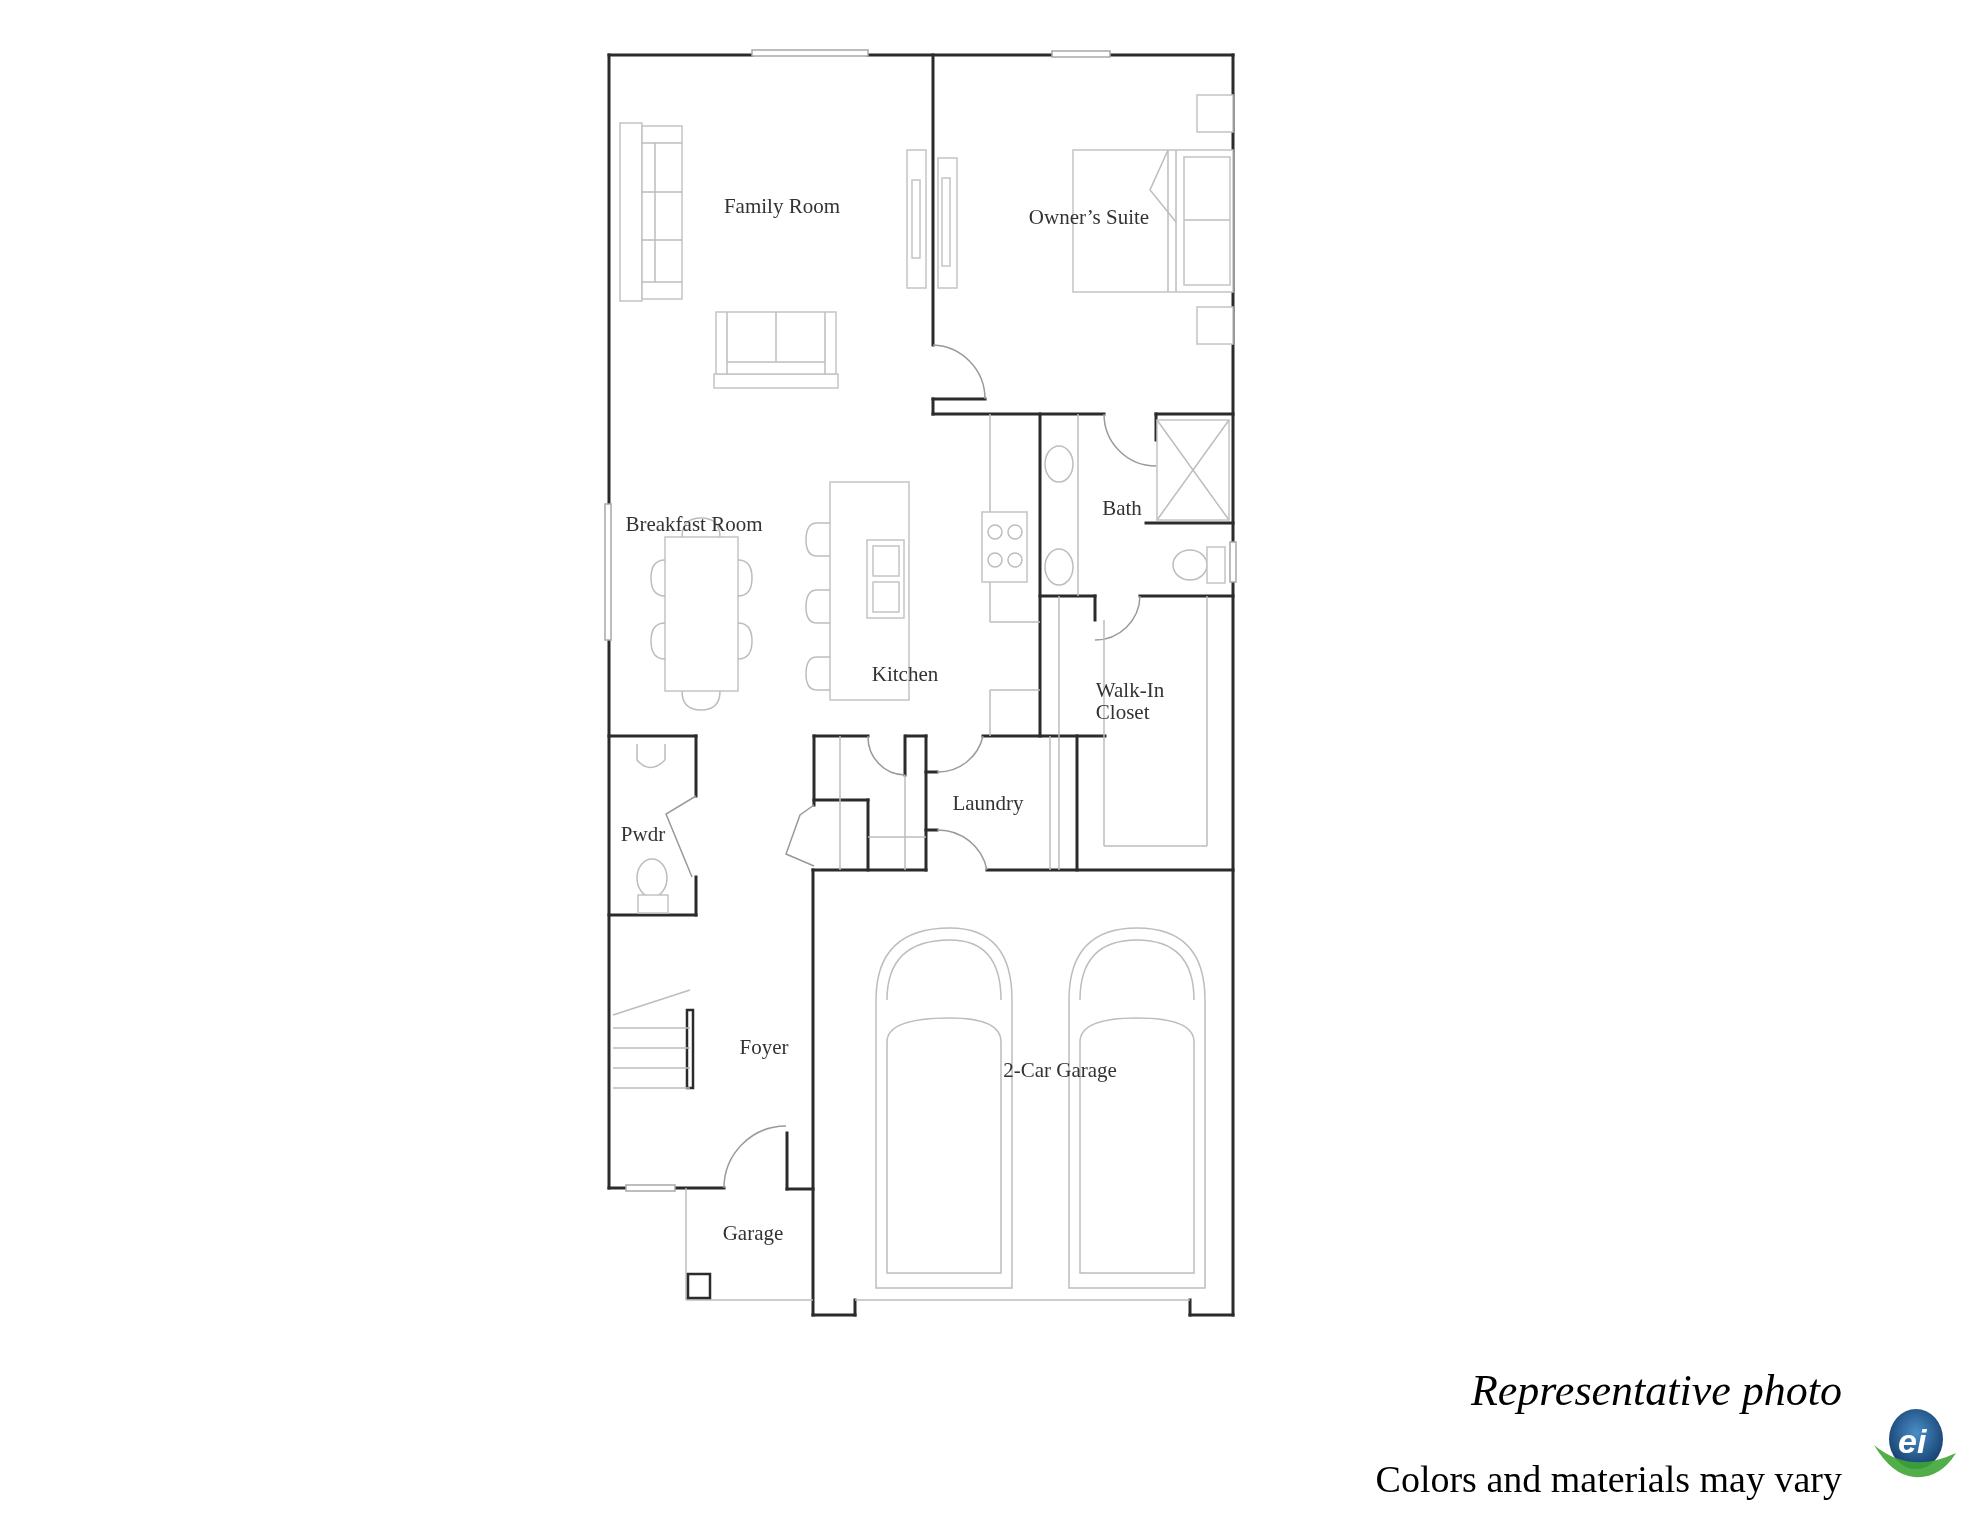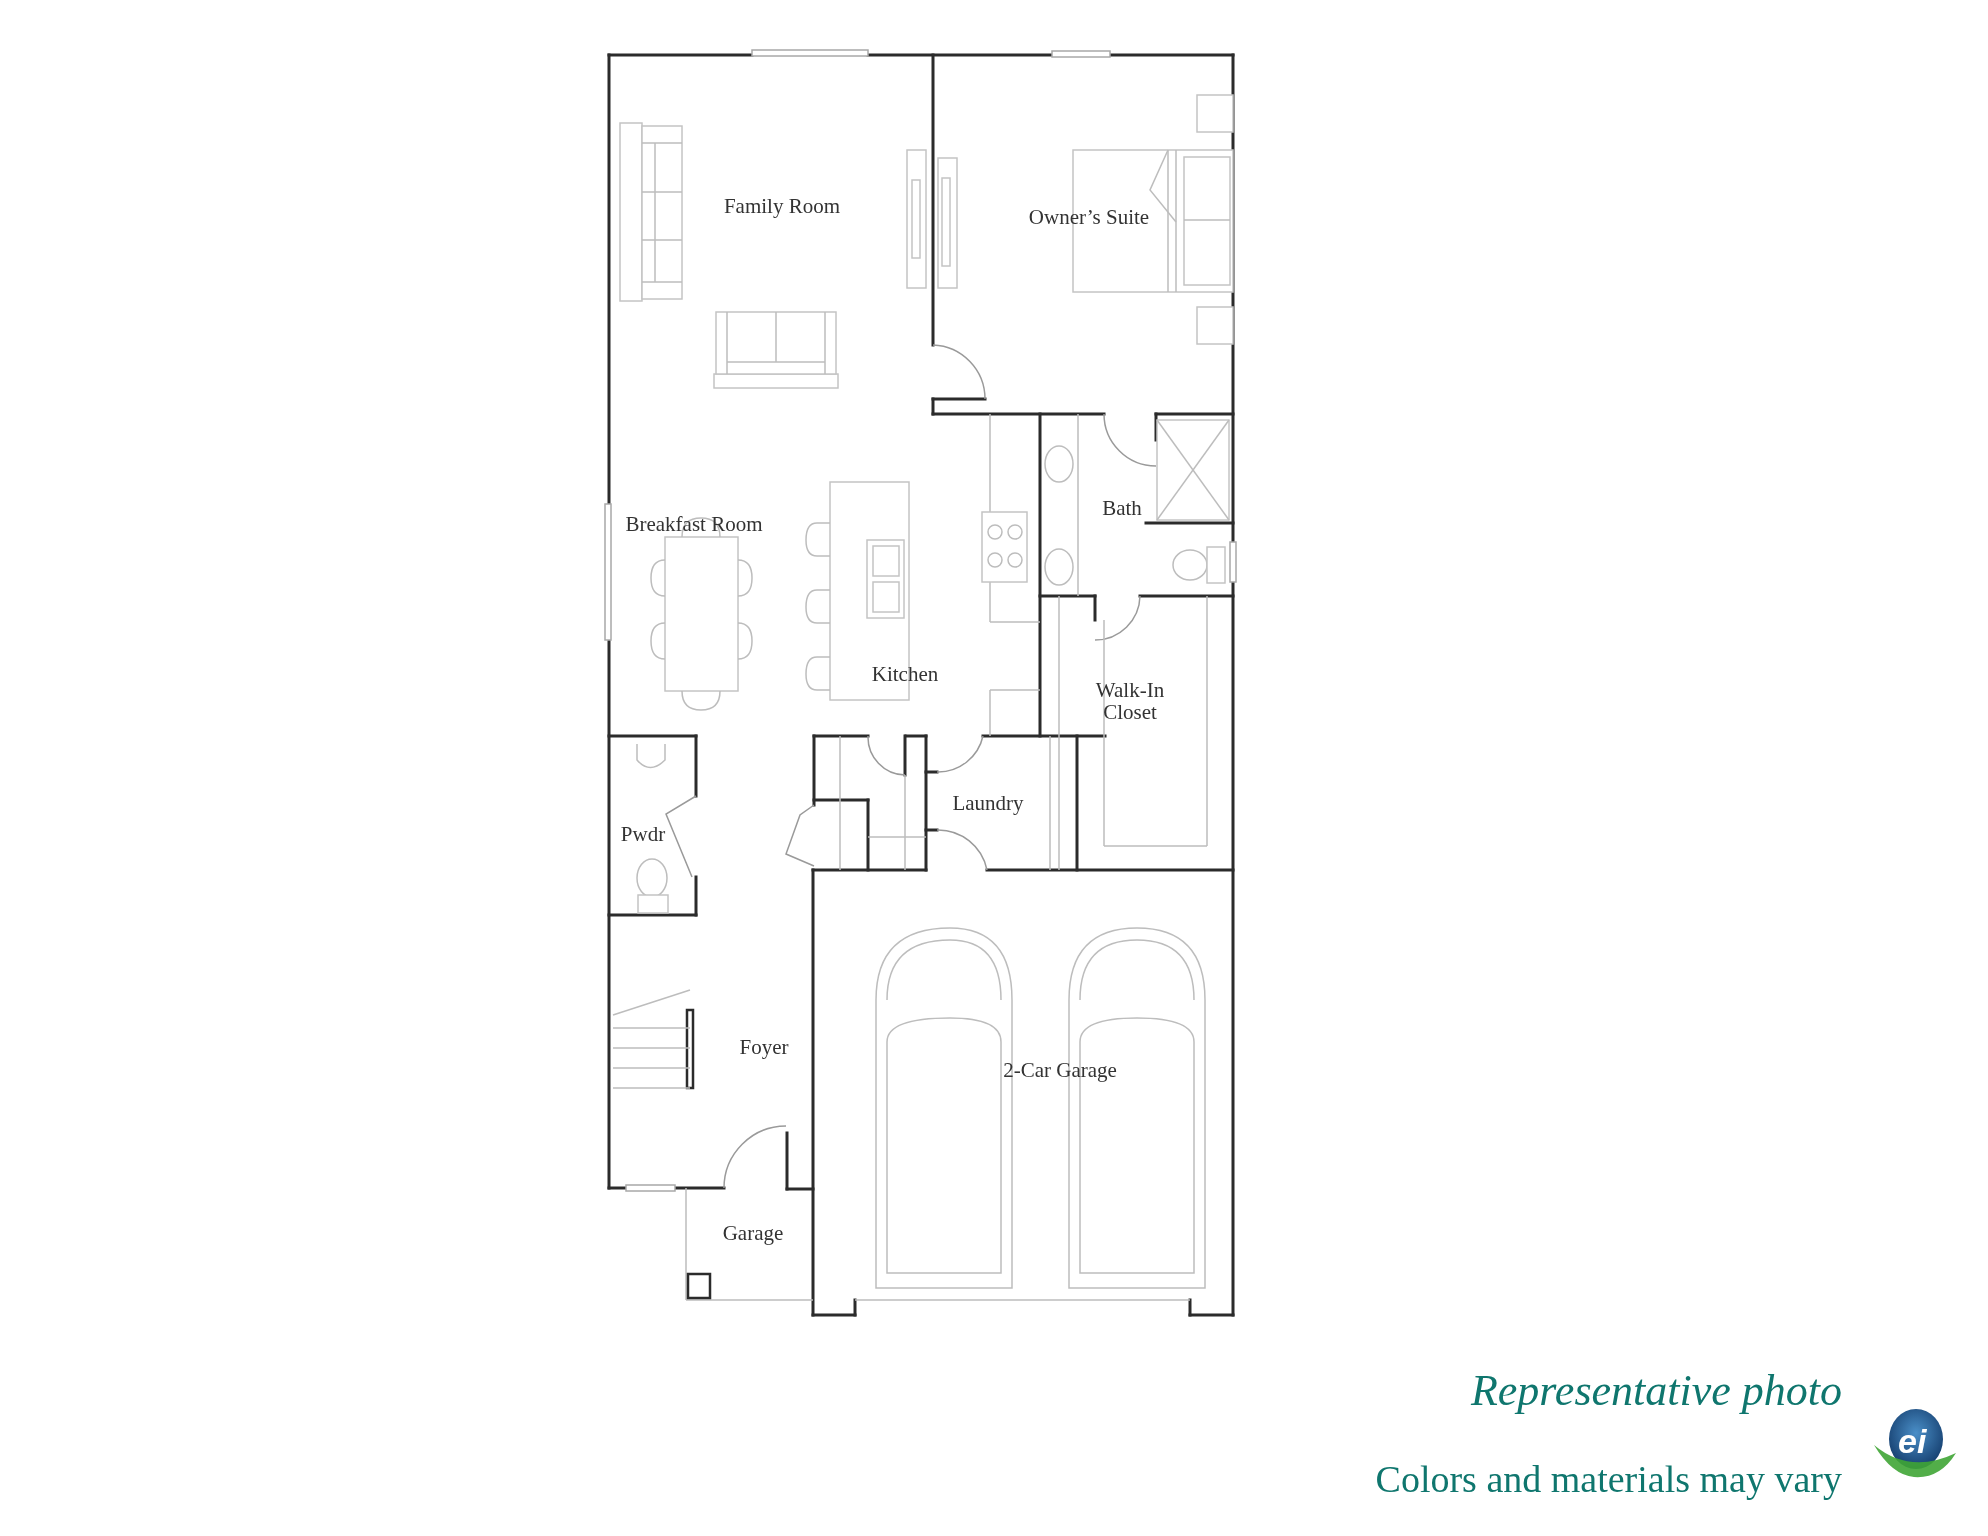--- a/index.html
+++ b/index.html
@@ -6,25 +6,25 @@
   body { width: 1988px; height: 1536px; position: relative; overflow: hidden; }
   #plan { position: absolute; left: 0; top: 0; width: 1988px; height: 1536px; }
   .wall { stroke: #2b2b2b; stroke-width: 3; fill: none; stroke-linecap: square; }
   .thin { stroke: #bdbdbd; stroke-width: 1.5; fill: none; }
   .fix { stroke: #c4c4c4; stroke-width: 1.5; fill: #ffffff; }
   .door { stroke: #9a9a9a; stroke-width: 1.5; fill: none; }
   .win { stroke: #a8a8a8; stroke-width: 1.5; fill: #ffffff; }
   .room-label {
     position: absolute; font-family: "Liberation Serif", "DejaVu Serif", serif;
     font-size: 21px; color: #333333; white-space: nowrap; transform: translate(-50%, -50%);
-    text-align: center; line-height: 22px;
+    line-height: 22px;
   }
   .caption {
     position: absolute; font-family: "Liberation Serif", "DejaVu Serif", serif;
-    color: #0f766e; white-space: nowrap; text-align: right;
+    color: #000000; white-space: nowrap; text-align: right;
   }
   .caption.rep { right: 146px; top: 1365px; font-size: 44px; font-style: italic; }
   .caption.colors { right: 146px; top: 1437px; font-size: 38px; margin-top: 20px; }
   .logo { position: absolute; left: 1870px; top: 1405px; width: 90px; height: 75px; }
 </style>
 </head>
 <body>
 
 <svg id="plan" viewBox="0 0 1988 1536" xmlns="http://www.w3.org/2000/svg">
 

